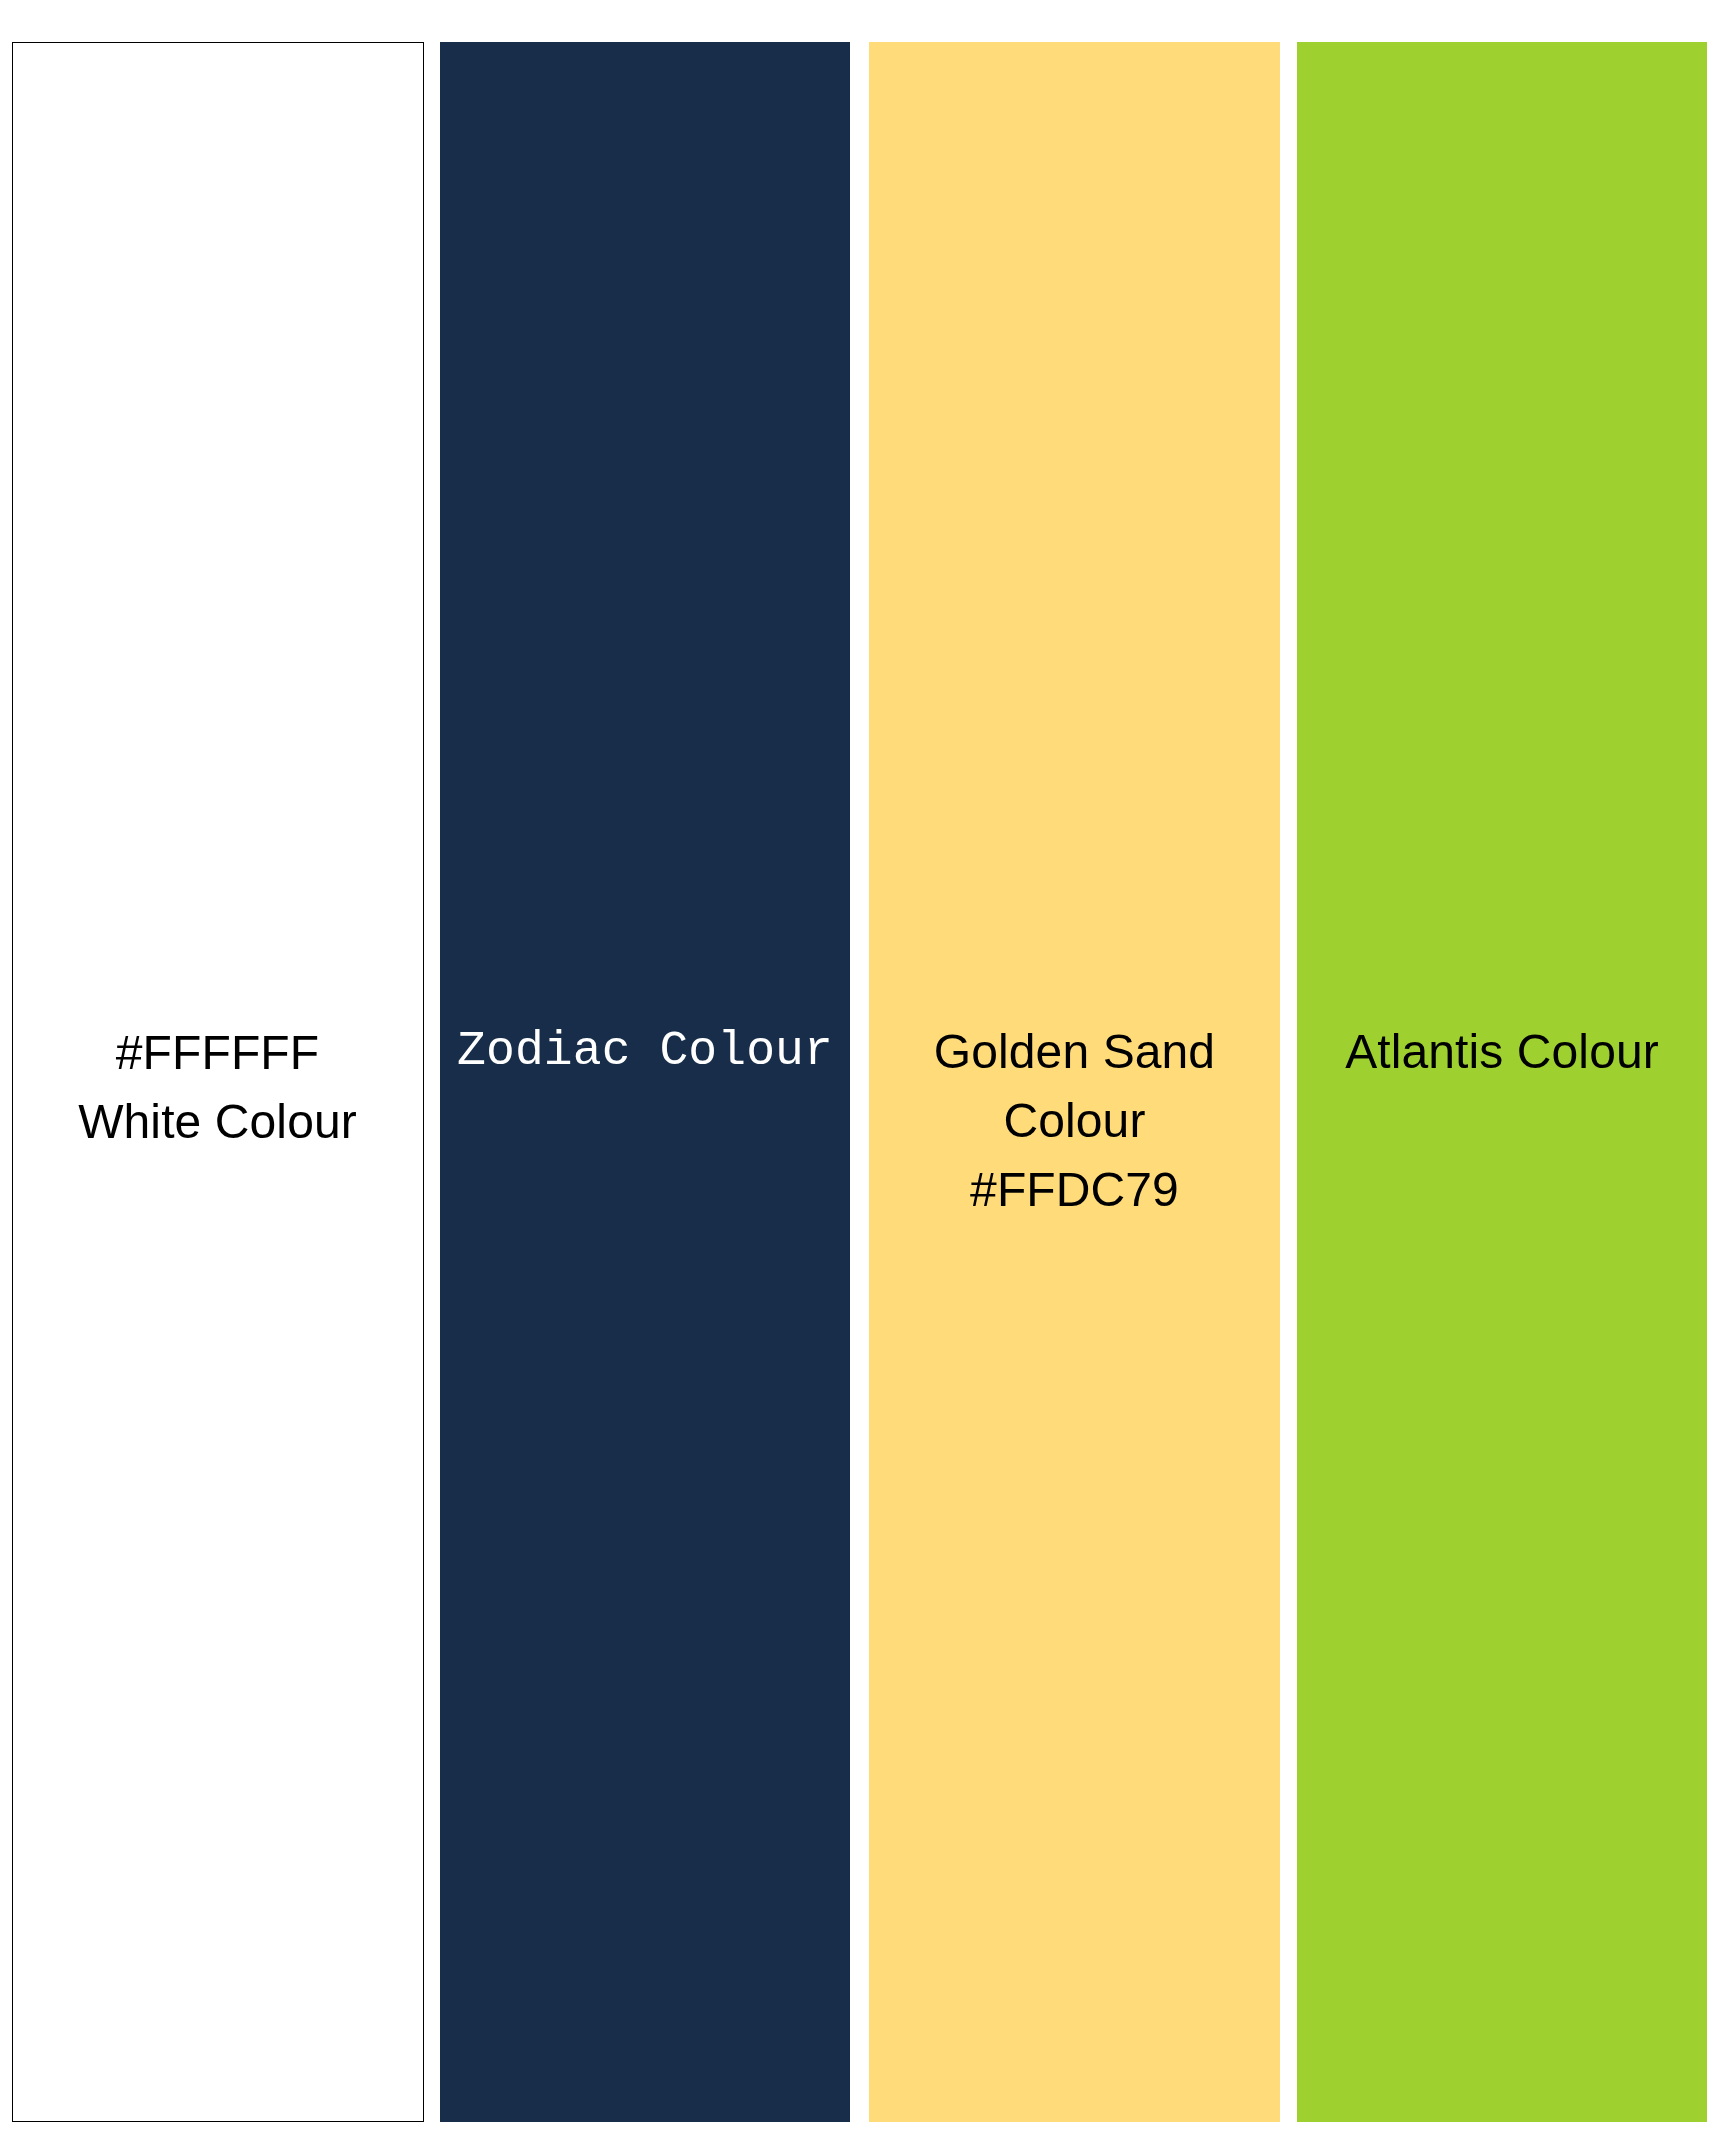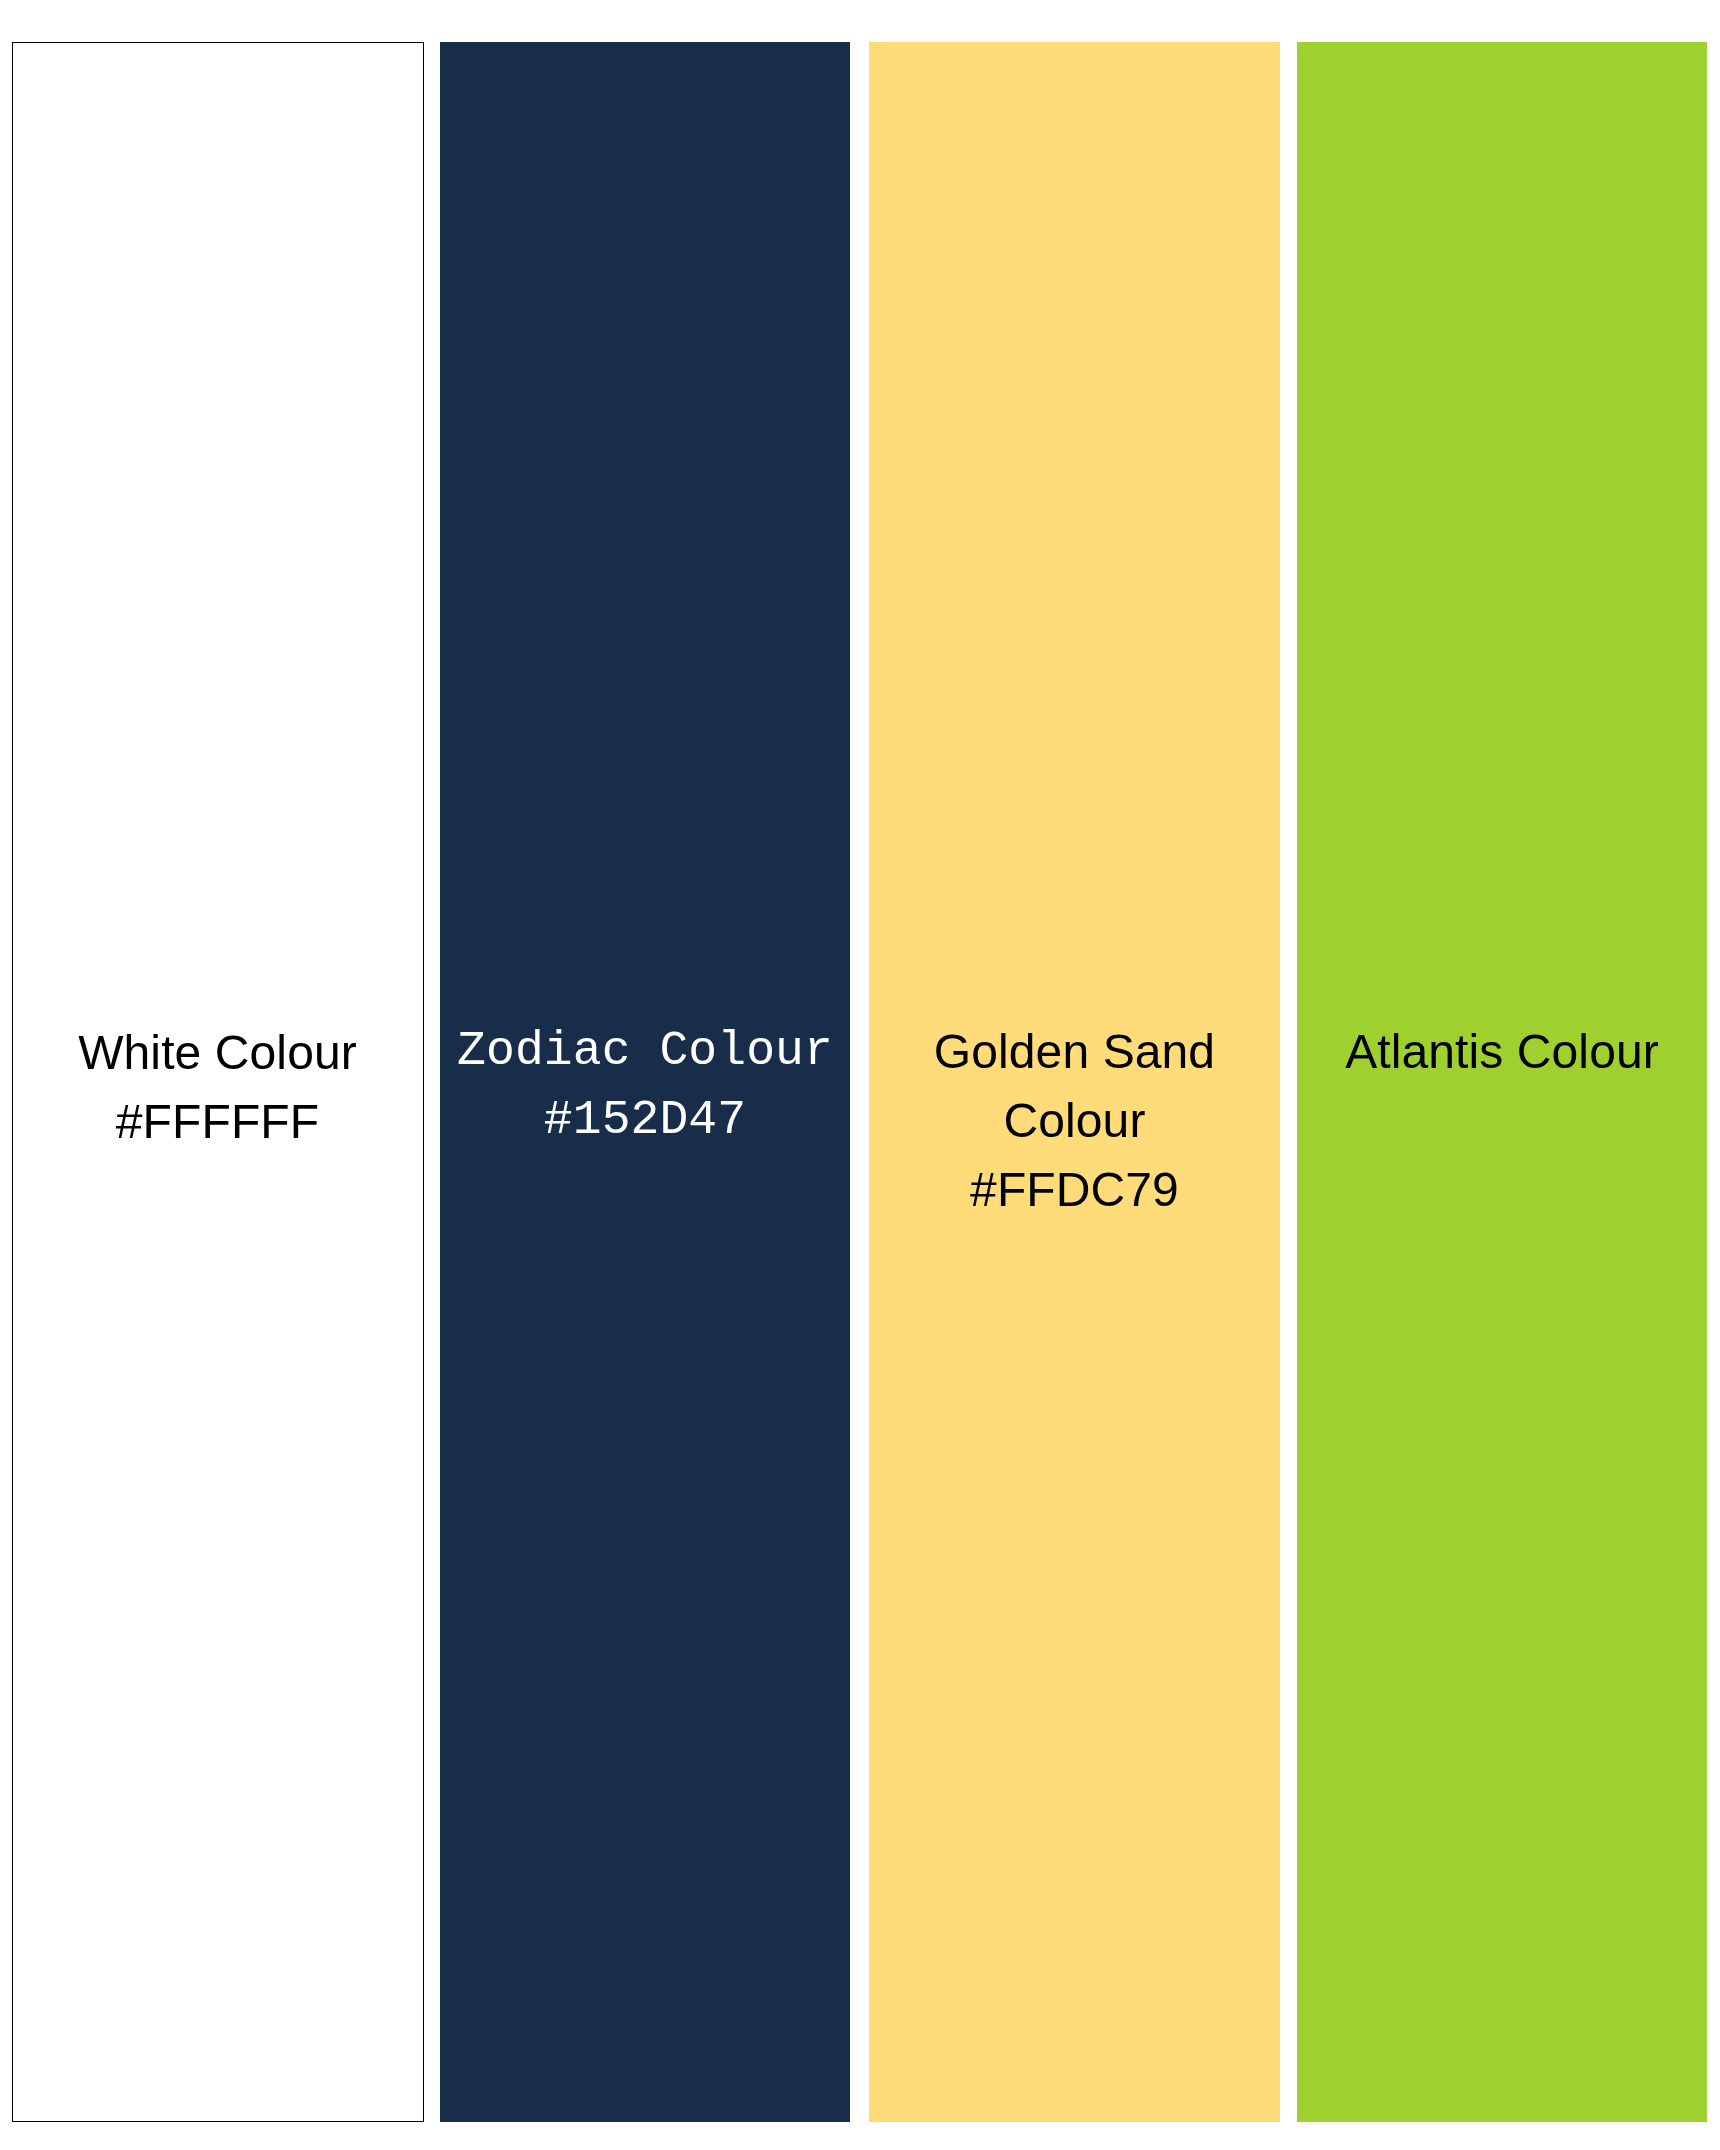--- a/index.html
+++ b/index.html
@@ -57,29 +57,28 @@
     white-space: normal;
   }
 </style>
 </head>
 <body style="background: rgb(255, 255, 255);">
 
 <div id="palette-board">
 
   <div class="swatch pos-0" style="background: rgb(255, 255, 255); border: 1.4px solid rgb(0, 0, 0);">
     <div class="swatch-caption" style="color: rgb(0, 0, 0);">
+      <span class="caption-line">#FFFFFF</span>
       <span class="caption-line">White Colour</span>
-      <span class="caption-line">#FFFFFF</span>
     </div>
   </div>
 
   <div class="swatch pos-1" style="background: rgb(23, 45, 73); font-family: Liberation Mono, monospace;">
     <div class="swatch-caption" style="color: rgb(255, 255, 255);">
       <span class="caption-line">Zodiac Colour</span>
-      <span class="caption-line">#152D47</span>
     </div>
   </div>
 
   <div class="swatch pos-2" style="background: rgb(255, 220, 121); padding-left: 28px;">
     <div class="swatch-caption" style="color: rgb(0, 0, 0);">
       <span class="caption-line">Golden Sand Colour</span>
       <span class="caption-line">#FFDC79</span>
     </div>
   </div>
 

